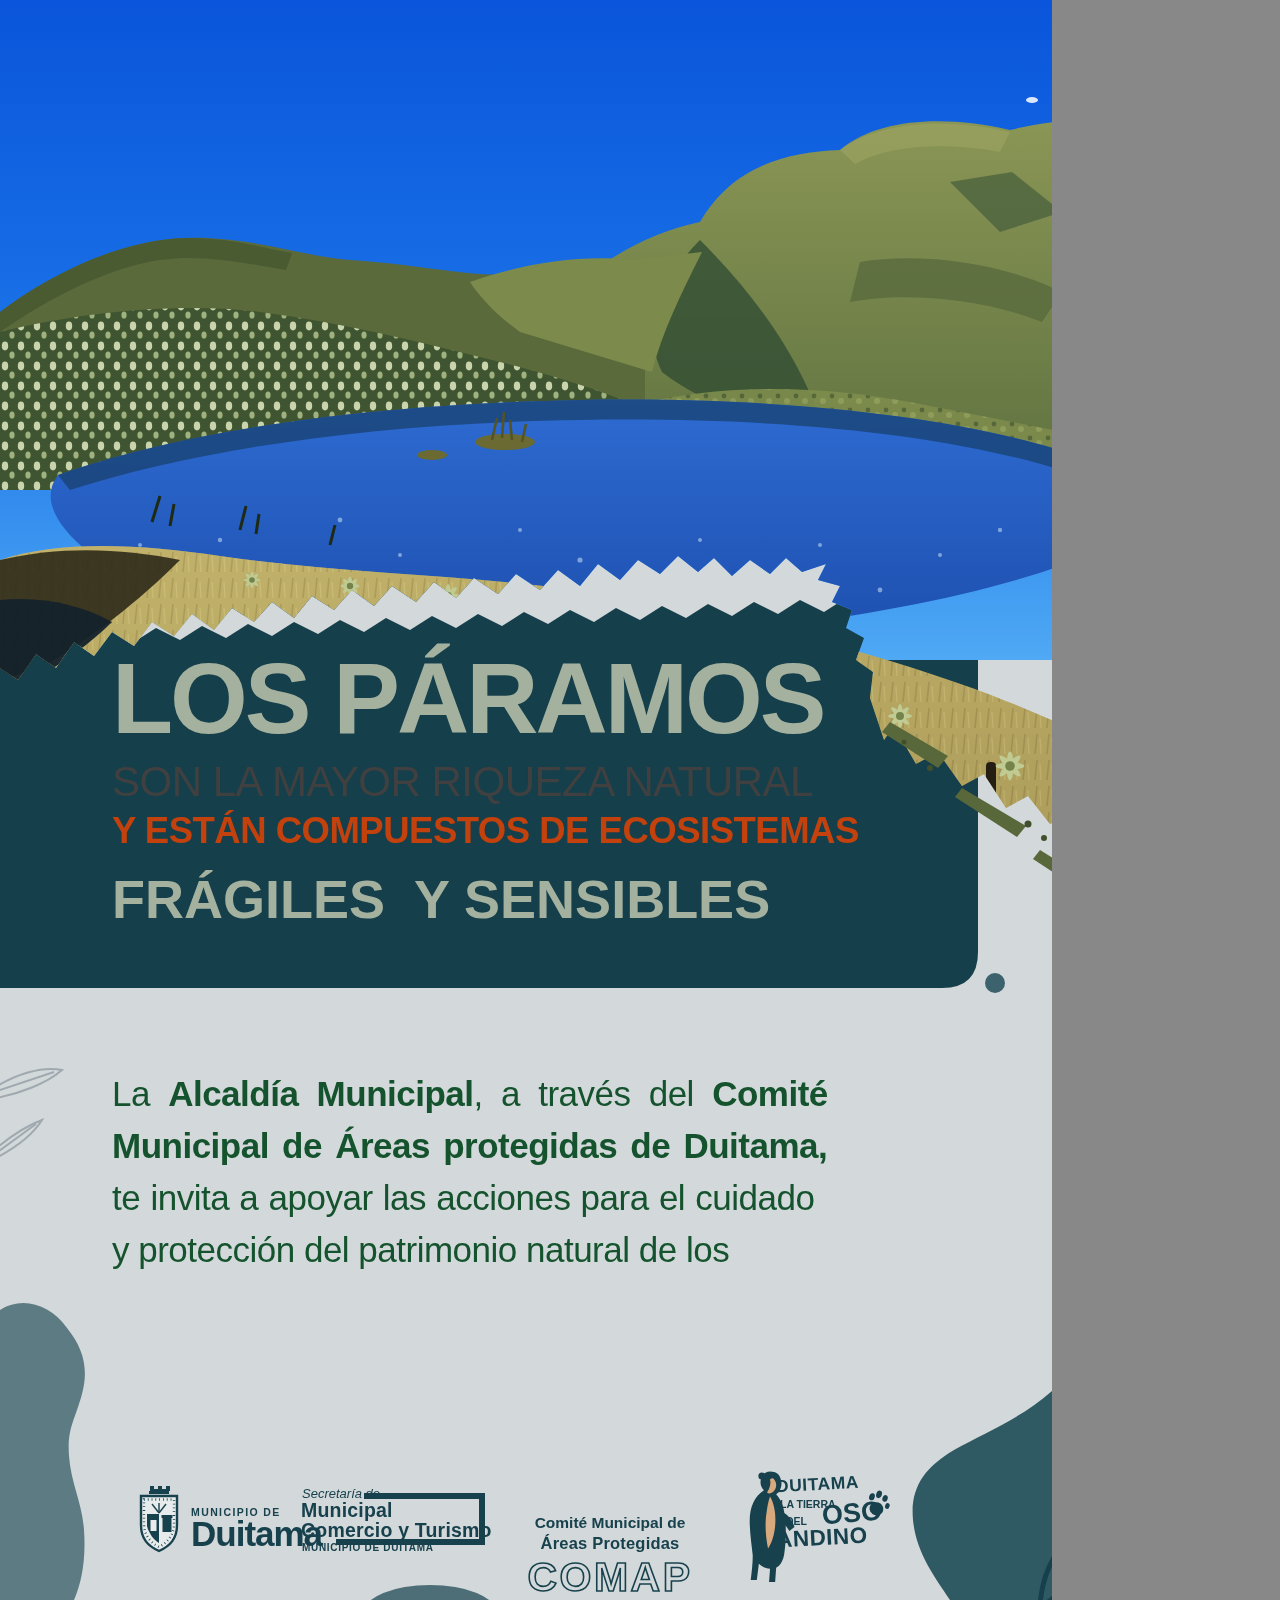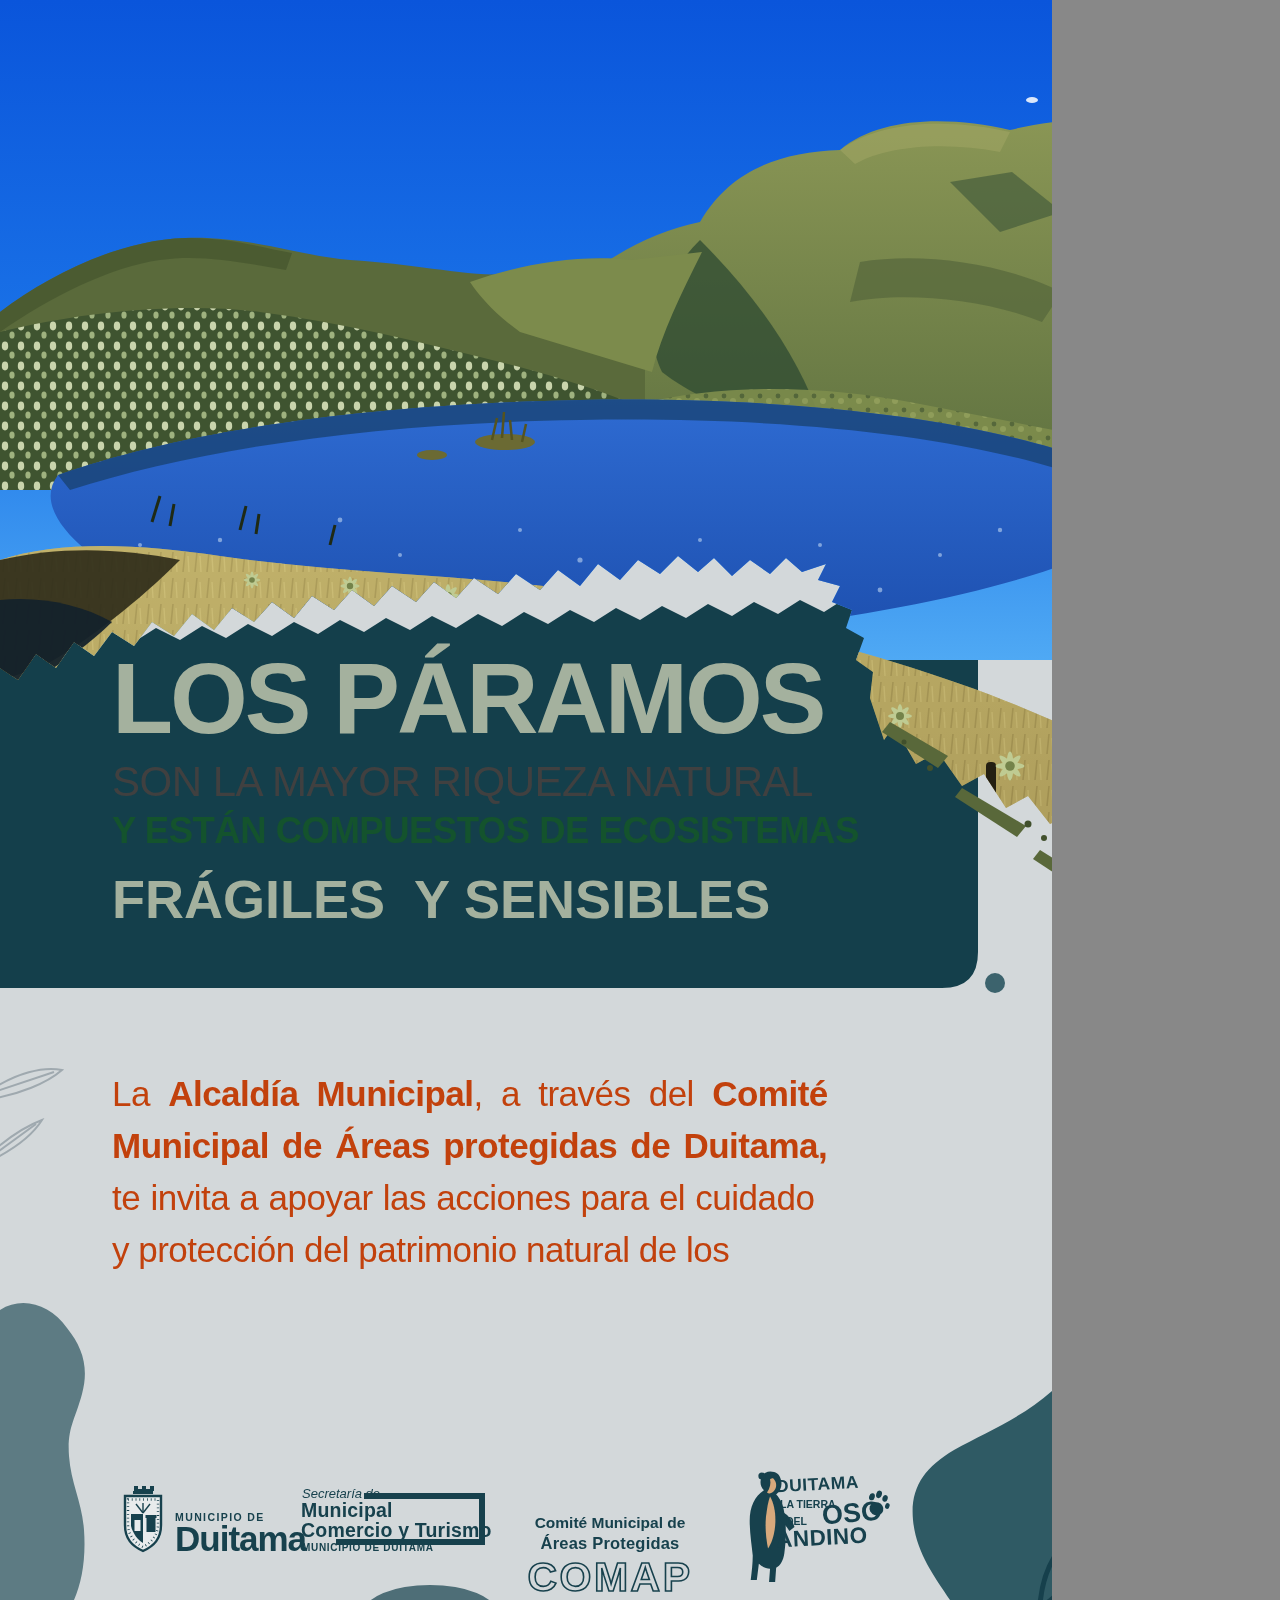--- a/index.html
+++ b/index.html
@@ -4,36 +4,36 @@
 <style>
   html,body{margin:0;padding:0;}
   body{font-family:"Liberation Sans", sans-serif; background:#888;}
   .poster{position:relative;width:1052px;height:1600px;overflow:hidden;background:#d3d8da;}
   .abs{position:absolute;}
 
   
   .headline{position:absolute;left:112px;top:648px;width:810px;z-index:4;color:#a4b19e;}
   .h1{font-size:100px;font-weight:bold;letter-spacing:-3px;line-height:1;white-space:nowrap;}
   .h2{font-size:42px;font-weight:normal;letter-spacing:-0.5px;color:#404040;margin-top:10px;white-space:nowrap;}
-  .h3{font-size:36.5px;font-weight:bold;letter-spacing:-0.5px;color:#14532d;margin-top:4px;white-space:nowrap;}
+  .h3{font-size:36.5px;font-weight:bold;letter-spacing:-0.5px;color:#c2410c;margin-top:4px;white-space:nowrap;}
   .h4{font-size:54px;font-weight:bold;margin-top:16px;white-space:pre;}
 
   
   .bodytext{position:absolute;left:112px;top:1068px;width:820px;z-index:3;
-    font-size:35px;letter-spacing:-0.5px;line-height:52px;color:#c2410c;}
+    font-size:35px;letter-spacing:-0.5px;line-height:52px;color:#14532d;}
   .bodytext .b{font-weight:bold;}
   .bl{white-space:nowrap;}
   .bl1{word-spacing:9px;}
   .bl2{word-spacing:4px;}
   .bl3{word-spacing:1px;}
   .bl5 .b{font-size:34px;}
 
   
   .footer-logo{color:#17414d;z-index:5;}
-  .lg1{left:120px;top:1478px;display:flex;align-items:flex-end;}
+  .lg1{left:136px;top:1478px;display:flex;align-items:center;}
   .lg1 .txt{margin-left:9px;}
   .lg1 .small{font-size:10.5px;font-weight:bold;letter-spacing:1.4px;margin-top:24px;}
   .lg1 .name{font-size:35px;font-weight:bold;letter-spacing:-1px;line-height:0.9;}
 
   .lg2{left:300px;top:1486px;width:188px;height:62px;}
   .lg2 .script{position:absolute;left:2px;top:0px;font-size:13px;font-style:italic;}
   .lg2 .b1{position:absolute;left:1px;top:13px;font-size:19.5px;font-weight:bold;letter-spacing:0.2px;}
   .lg2 .b2{position:absolute;left:1px;top:33px;font-size:19.5px;font-weight:bold;letter-spacing:0.2px;white-space:nowrap;}
   .lg2 .small{position:absolute;left:2px;top:56px;font-size:10px;font-weight:bold;letter-spacing:0.7px;}
 

